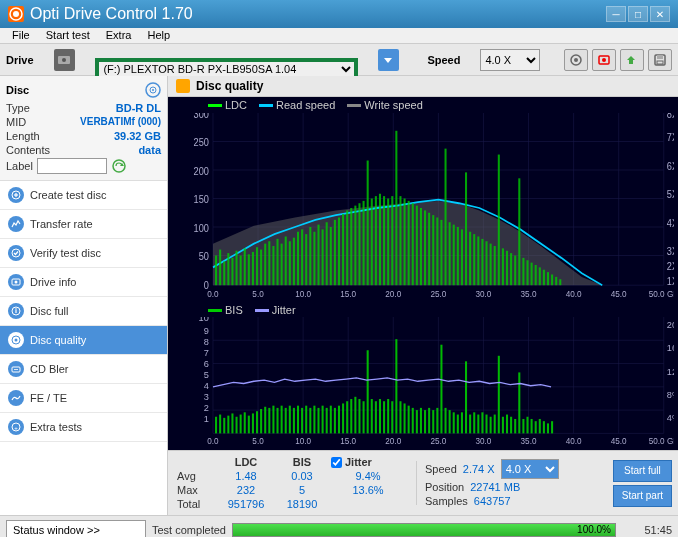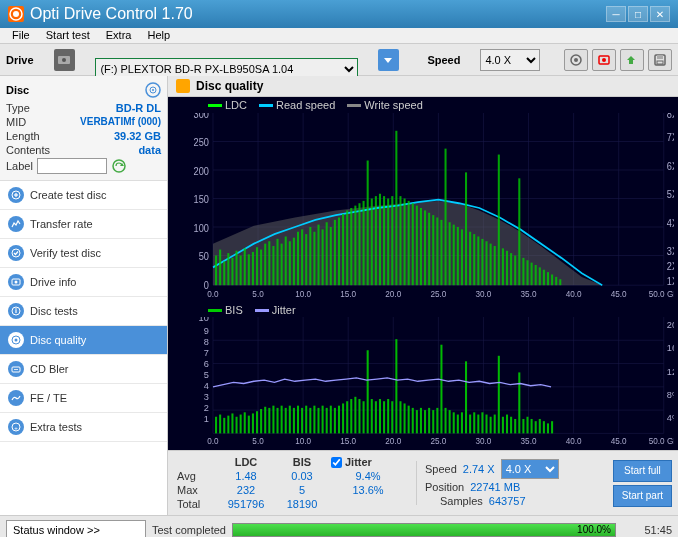--- a/index.html
+++ b/index.html
@@ -78,21 +78,21 @@
 </div>
 
 <div class="header-bar">
   <span style="font-weight:bold;font-size:11px;">Drive</span>
   <div style="width:22px;height:22px;background:#666;border-radius:2px;display:flex;align-items:center;justify-content:center;">
     <svg width="16" height="16" viewBox="0 0 16 16">
         <rect x="2" y="4" width="12" height="8" rx="1" fill="#aaa"></rect>
         <circle cx="8" cy="8" r="2" fill="#555"></circle>
       </svg>
   </div>
-  <select style="height:22px;font-size:11px;width:264px;border:1px solid #15803d;margin-top:19px;">
+  <select style="height:22px;font-size:11px;width:264px;border:4px solid #15803d;margin-top:19px;">
     <option>(F:)  PLEXTOR BD-R  PX-LB950SA 1.04</option>
   </select>
   <div style="width:22px;height:22px;background:#4a90d9;border-radius:2px;display:flex;align-items:center;justify-content:center;">
     <svg width="12" height="12" viewBox="0 0 12 12">
         <polygon points="2,4 10,4 6,9" fill="white"></polygon>
       </svg>
   </div>
   <span style="font-weight:bold;font-size:11px;margin-left:8px;">Speed</span>
   <select style="height:22px;font-size:11px;width:60px;border:1px solid #999;">
     <option>4.0 X</option>
@@ -203,21 +203,21 @@
         <span>Drive info</span>
       </div>
       <div class="nav-item">
         <div class="nav-icon" style="background:#4a90d9;">
           <svg width="10" height="10" viewBox="0 0 10 10">
               <circle cx="5" cy="5" r="4" fill="none" stroke="white" stroke-width="1"></circle>
               <line x1="5" y1="4" x2="5" y2="7" stroke="white" stroke-width="1.2"></line>
               <circle cx="5" cy="3" r="0.8" fill="white"></circle>
             </svg>
         </div>
-        <span>Disc tests</span>
+        <span>Disc full</span>
       </div>
       <div class="nav-item active">
         <div class="nav-icon" style="background:#fff;">
           <svg width="10" height="10" viewBox="0 0 10 10">
               <circle cx="5" cy="5" r="4" fill="none" stroke="#4a90d9" stroke-width="1"></circle>
               <circle cx="5" cy="5" r="1.5" fill="#4a90d9"></circle>
             </svg>
         </div>
         <span>Disc quality</span>
       </div>
@@ -627,21 +627,21 @@
             <span style="color:#0066cc;">2.74 X</span>
             <select style="height:20px;font-size:11px;width:58px;border:1px solid #999;background:#4a90d9;color:white;">
               <option>4.0 X</option>
             </select>
           </div>
           <div style="display:flex;align-items:center;gap:6px;">
             <span style="color:#333;">Position</span>
             <span style="color:#0066cc;">22741 MB</span>
           </div>
           <div style="display:flex;align-items:center;gap:6px;">
-            <span style="color:#333;margin-left:15px;">Samples</span>
+            <span style="color:#333;">Samples</span>
             <span style="color:#0066cc;">643757</span>
           </div>
         </div>
 
         <div style="flex:1;"></div>
 
         <div style="display:flex;flex-direction:column;gap:3px;">
           <button class="btn-small btn-blue">Start full</button>
           <button class="btn-small btn-blue">Start part</button>
         </div>

